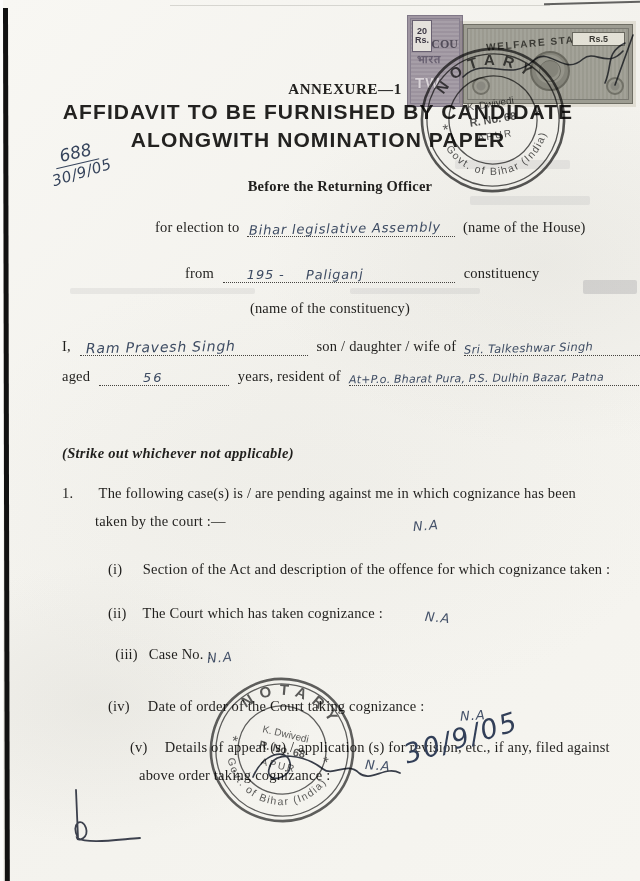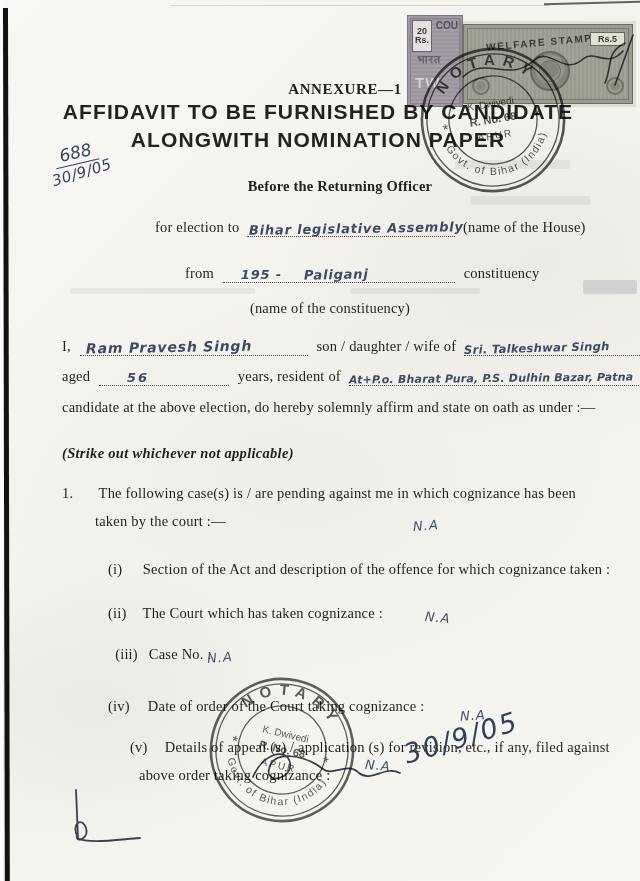--- a/index.html
+++ b/index.html
@@ -24,21 +24,21 @@
   .line { position:absolute; font-size:14.5px; line-height:19px; white-space:nowrap; letter-spacing:.2px; }
   .center { left:0; right:4px; text-align:center; }
 
   .annexure { top:80px; font-size:15px; font-weight:bold; letter-spacing:.6px; padding-left:54px; }
   .title { font-family:"Liberation Sans", sans-serif; font-weight:bold; font-size:21px; letter-spacing:1.1px; color:#232220; }
   .title1 { top:102px; }
   .title2 { top:130px; }
   .subtitle { top:177px; font-weight:bold; font-size:14.5px; padding-left:44px; }
   .strike-note { top:444px; left:62px; font-weight:bold; font-style:italic; font-size:14.5px; letter-spacing:.3px; }
 
-  .fillin { display:inline-block; border-bottom:1.7px dotted #45433f; height:18px; vertical-align:bottom; white-space:nowrap;font-weight:bold; }
+  .fillin { display:inline-block; border-bottom:1.7px dotted #45433f; height:18px; vertical-align:bottom; white-space:nowrap; }
   .hand {
     font-family:"DejaVu Sans", sans-serif; font-style:italic; color:#3e4c63;
     display:inline-block; letter-spacing:.8px;
   }
   .na { position:absolute; font-family:"DejaVu Sans", sans-serif; font-style:italic; color:#46536a; font-size:13px; letter-spacing:1px; }
 
   .itemnum { display:inline-block; width:33px; }
   .subnum { display:inline-block; width:31px; }
 
   .corner-note { position:absolute; left:48px; top:142px; transform:rotate(-17deg); color:#36445c;
@@ -46,34 +46,34 @@
   .corner-note .num { font-size:17px; border-bottom:1.6px solid #36445c; padding:0 6px 1px 6px; transform:rotate(4deg); display:inline-block; }
   .corner-note .date { font-size:15px; letter-spacing:.5px; }
 
   
   .stamp { position:absolute; mix-blend-mode:multiply; }
   .stamp-a { left:407px; top:15px; width:56px; height:92px; background:#a79ead; border:1px solid #857d90; padding:2px; z-index:3; }
   .stamp-a-inner { width:100%; height:100%; border:1px solid #8d8598; position:relative;
      background:repeating-linear-gradient(0deg, rgba(255,255,255,.12) 0 2px, transparent 2px 4px), #a39aa9; }
   .cf-box { position:absolute; left:1px; top:1px; background:#efeceb; border:1px solid #6d6578; color:#3f3a49;
      font-family:"Liberation Sans", sans-serif; font-weight:bold; font-size:9px; line-height:9px; padding:6px 2px; text-align:center; }
-  .cf-cou { position:absolute; right:1px; top:1px; font-family:Liberation Sans, sans-serif; font-weight:bold; font-size:10px; color:#55505f; }
+  .cf-cou { position:absolute; right:1px; top:18px; font-family:Liberation Serif, serif; font-weight:bold; font-size:12px; color:#55505f; }
   .cf-script { position:absolute; left:6px; top:32px; font-size:11px; font-weight:bold; color:#6b6377; letter-spacing:1px; }
   .cf-tw { position:absolute; left:4px; bottom:12px; font-family:"Liberation Sans", sans-serif; font-weight:bold; font-size:15px; color:#e4dfe8; letter-spacing:1px; text-shadow:0 0 1px #7a7286;text-align:right; }
   .stamp-b { left:463px; top:24px; width:170px; height:80px; background:#a5a59d; border:1px solid #74746c; z-index:3;
      box-shadow:0 0 0 3px #eceae4; }
   .sb-inner { position:absolute; inset:3px; border:1px solid #80807a;
      background:repeating-linear-gradient(90deg, rgba(255,255,255,.10) 0 2px, transparent 2px 4px), #a2a29a; }
   .sb-title { position:absolute; left:18px; top:8px; transform:rotate(-5deg); font-family:"Liberation Sans", sans-serif;
      font-weight:bold; font-size:10px; letter-spacing:1.6px; color:#3d3d38; }
   .sb-emblem { position:absolute; left:62px; top:22px; width:40px; height:40px; border-radius:50%;
      border:2px solid #6e6e66; background:radial-gradient(circle at 50% 45%, #8b8b83 0 8px, #9c9c94 9px 14px, #8b8b83 15px 100%); }
   .sb-emblem::after { content:""; position:absolute; inset:7px; border-radius:50%; border:1px solid #72726a; }
   .sb-value { position:absolute; right:3px; top:3px; background:#eeece6; border:1px solid #6e6e66; color:#3d3d38;
-     font-family:"Liberation Sans", sans-serif; font-weight:bold; font-size:9px; padding:1px 7px; }
+     font-family:"Liberation Sans", sans-serif; font-weight:bold; font-size:9px; padding:1px 16px; }
   .sb-corner { position:absolute; right:4px; bottom:4px; width:18px; height:18px; border-radius:50%; border:2px solid #77776f;
      background:radial-gradient(circle, #90908a 0 4px, #a2a29a 5px 100%); }
   .sb-corner2 { position:absolute; left:4px; bottom:4px; width:18px; height:18px; border-radius:50%; border:2px solid #77776f;
      background:radial-gradient(circle, #90908a 0 4px, #a2a29a 5px 100%); }
 
   .seal { position:absolute; mix-blend-mode:multiply; }
   .seal-top { left:418px; top:45px; transform:rotate(-9deg); z-index:5; opacity:.92; }
   .seal-bottom { left:207px; top:675px; transform:rotate(13deg); z-index:5; opacity:.88; }
 
   .sig-svg { position:absolute; z-index:6; mix-blend-mode:multiply; }
@@ -107,38 +107,37 @@
   <div class="line center title title2">ALONGWITH NOMINATION PAPER</div>
 
   <div class="line" style="left:155px; top:218px;">
     <span>for election to</span>
     <span class="fillin" style="width:208px; margin:0 4px;"><span class="hand" style="font-size:13px; transform:rotate(-1deg); margin-left:2px;">Bihar legislative Assembly</span></span>
     <span>(name of the House)</span>
   </div>
 
   <div class="line" style="left:185px; top:264px;">
     <span>from</span>
-    <span class="fillin" style="width:232px; margin:0 5px;"><span class="hand" style="font-size:13px; margin-left:18px;">195 -</span><span class="hand" style="font-size:13px; margin-left:22px; transform:rotate(-1deg);">Paliganj</span></span>
+    <span class="fillin" style="width:232px; margin:0 5px;"><span class="hand" style="font-size:13px; margin-left:24px;">195 -</span><span class="hand" style="font-size:13px; margin-left:22px; transform:rotate(-1deg);">Paliganj</span></span>
     <span>constituency</span>
   </div>
   <div class="line center" style="top:299px; padding-left:24px;">(name of the constituency)</div>
 
   <div class="line" style="left:62px; top:337px;">
     <span>I,</span>
     <span class="fillin" style="width:228px; margin:0 5px;"><span class="hand" style="font-size:14px; margin-left:6px; transform:rotate(-1deg);">Ram Pravesh Singh</span></span>
     <span>son / daughter / wife of</span>
     <span class="fillin" style="width:178px; margin-left:4px;"><span class="hand" style="font-size:11.5px; letter-spacing:.3px; transform:rotate(-1.5deg);">Sri. Talkeshwar Singh</span></span>
   </div>
   <div class="line" style="left:62px; top:367px;">
     <span>aged</span>
-    <span class="fillin" style="width:130px; margin:0 5px;"><span class="hand" style="font-size:13px; margin-left:28px; letter-spacing:2px;">56</span></span>
+    <span class="fillin" style="width:130px; margin:0 5px;"><span class="hand" style="font-size:13px; margin-left:44px; letter-spacing:2px;">56</span></span>
     <span>years, resident of</span>
     <span class="fillin" style="width:336px; margin-left:4px;"><span class="hand" style="font-size:11px; letter-spacing:.2px; transform:rotate(-.6deg);">At+P.o. Bharat Pura, P.S. Dulhin Bazar, Patna</span></span>
   </div>
-  <div class="line" style="left:62px; top:398px;">candidate at the above election, do hereby solemnly affirm and state on oath as under :—</div>
 
   <div class="line strike-note">(Strike out whichever not applicable)</div>
 
   <div class="line" style="left:62px; top:484px;">
     <span class="itemnum">1.</span>
     <span>The following case(s) is / are pending against me in which cognizance has been</span>
   </div>
   <div class="line" style="left:95px; top:512px;">taken by the court :—</div>
   <div class="na" style="left:413px; top:518px; transform:rotate(-4deg);">N.A</div>
 

